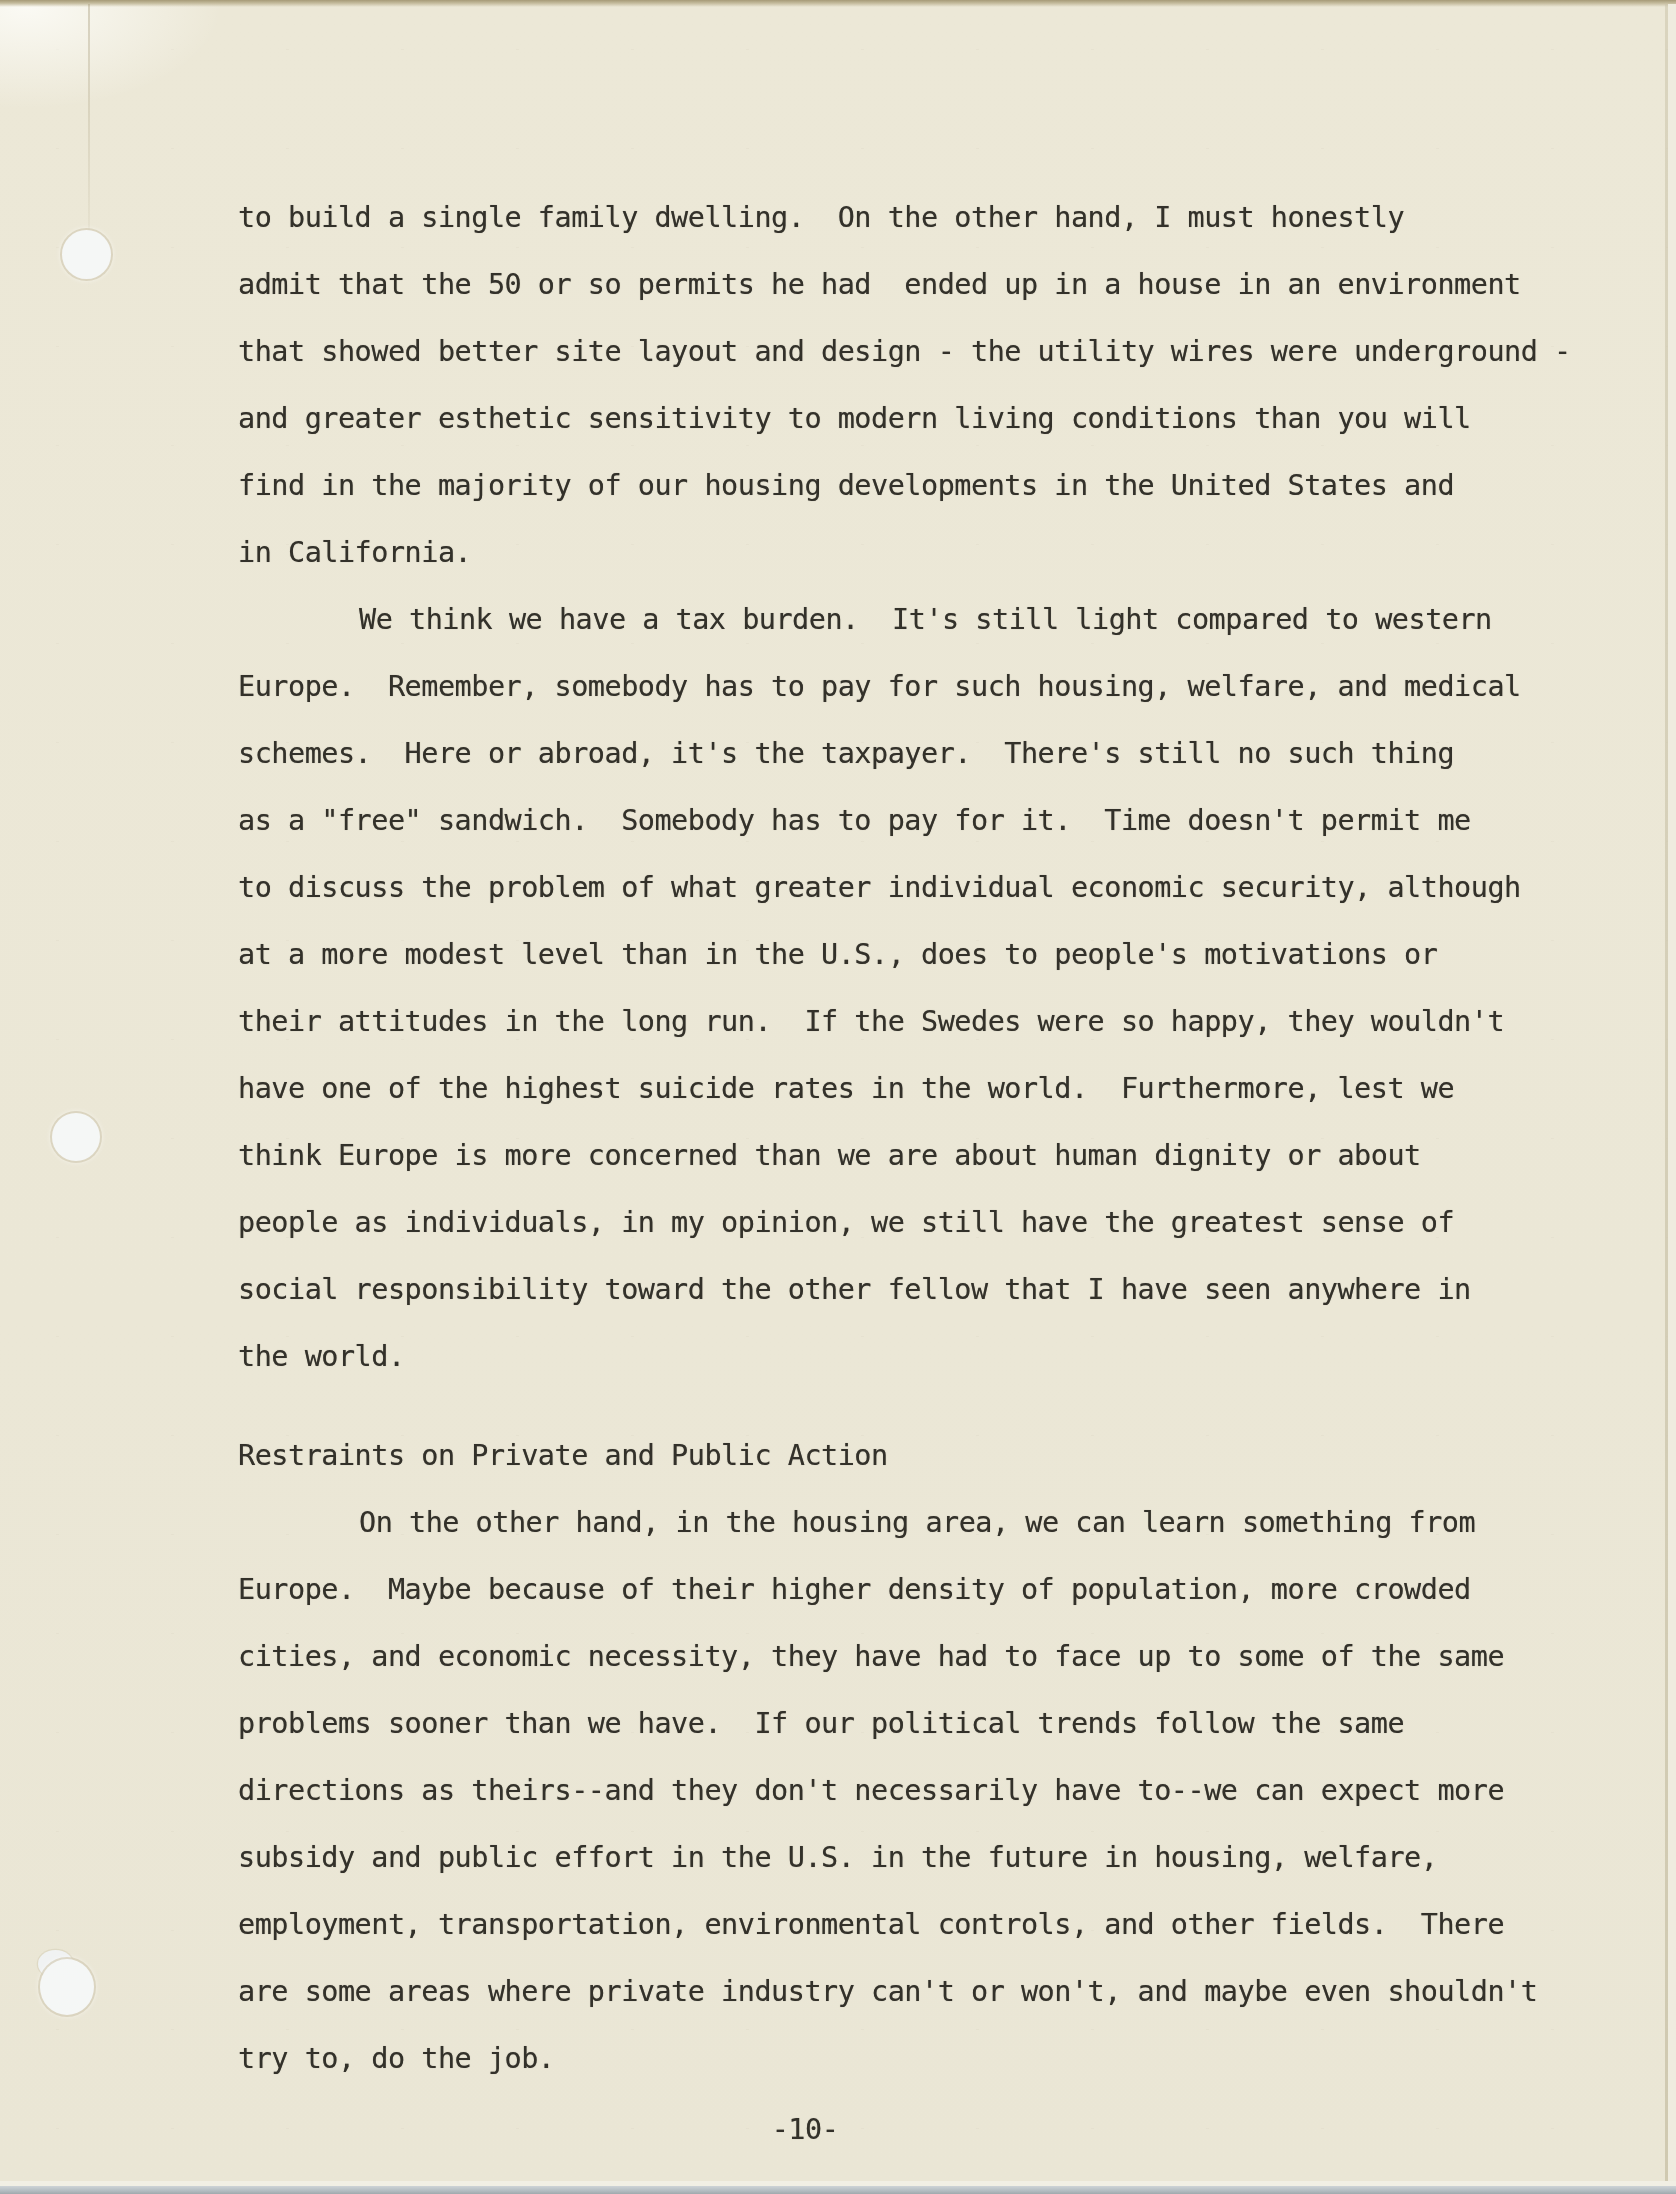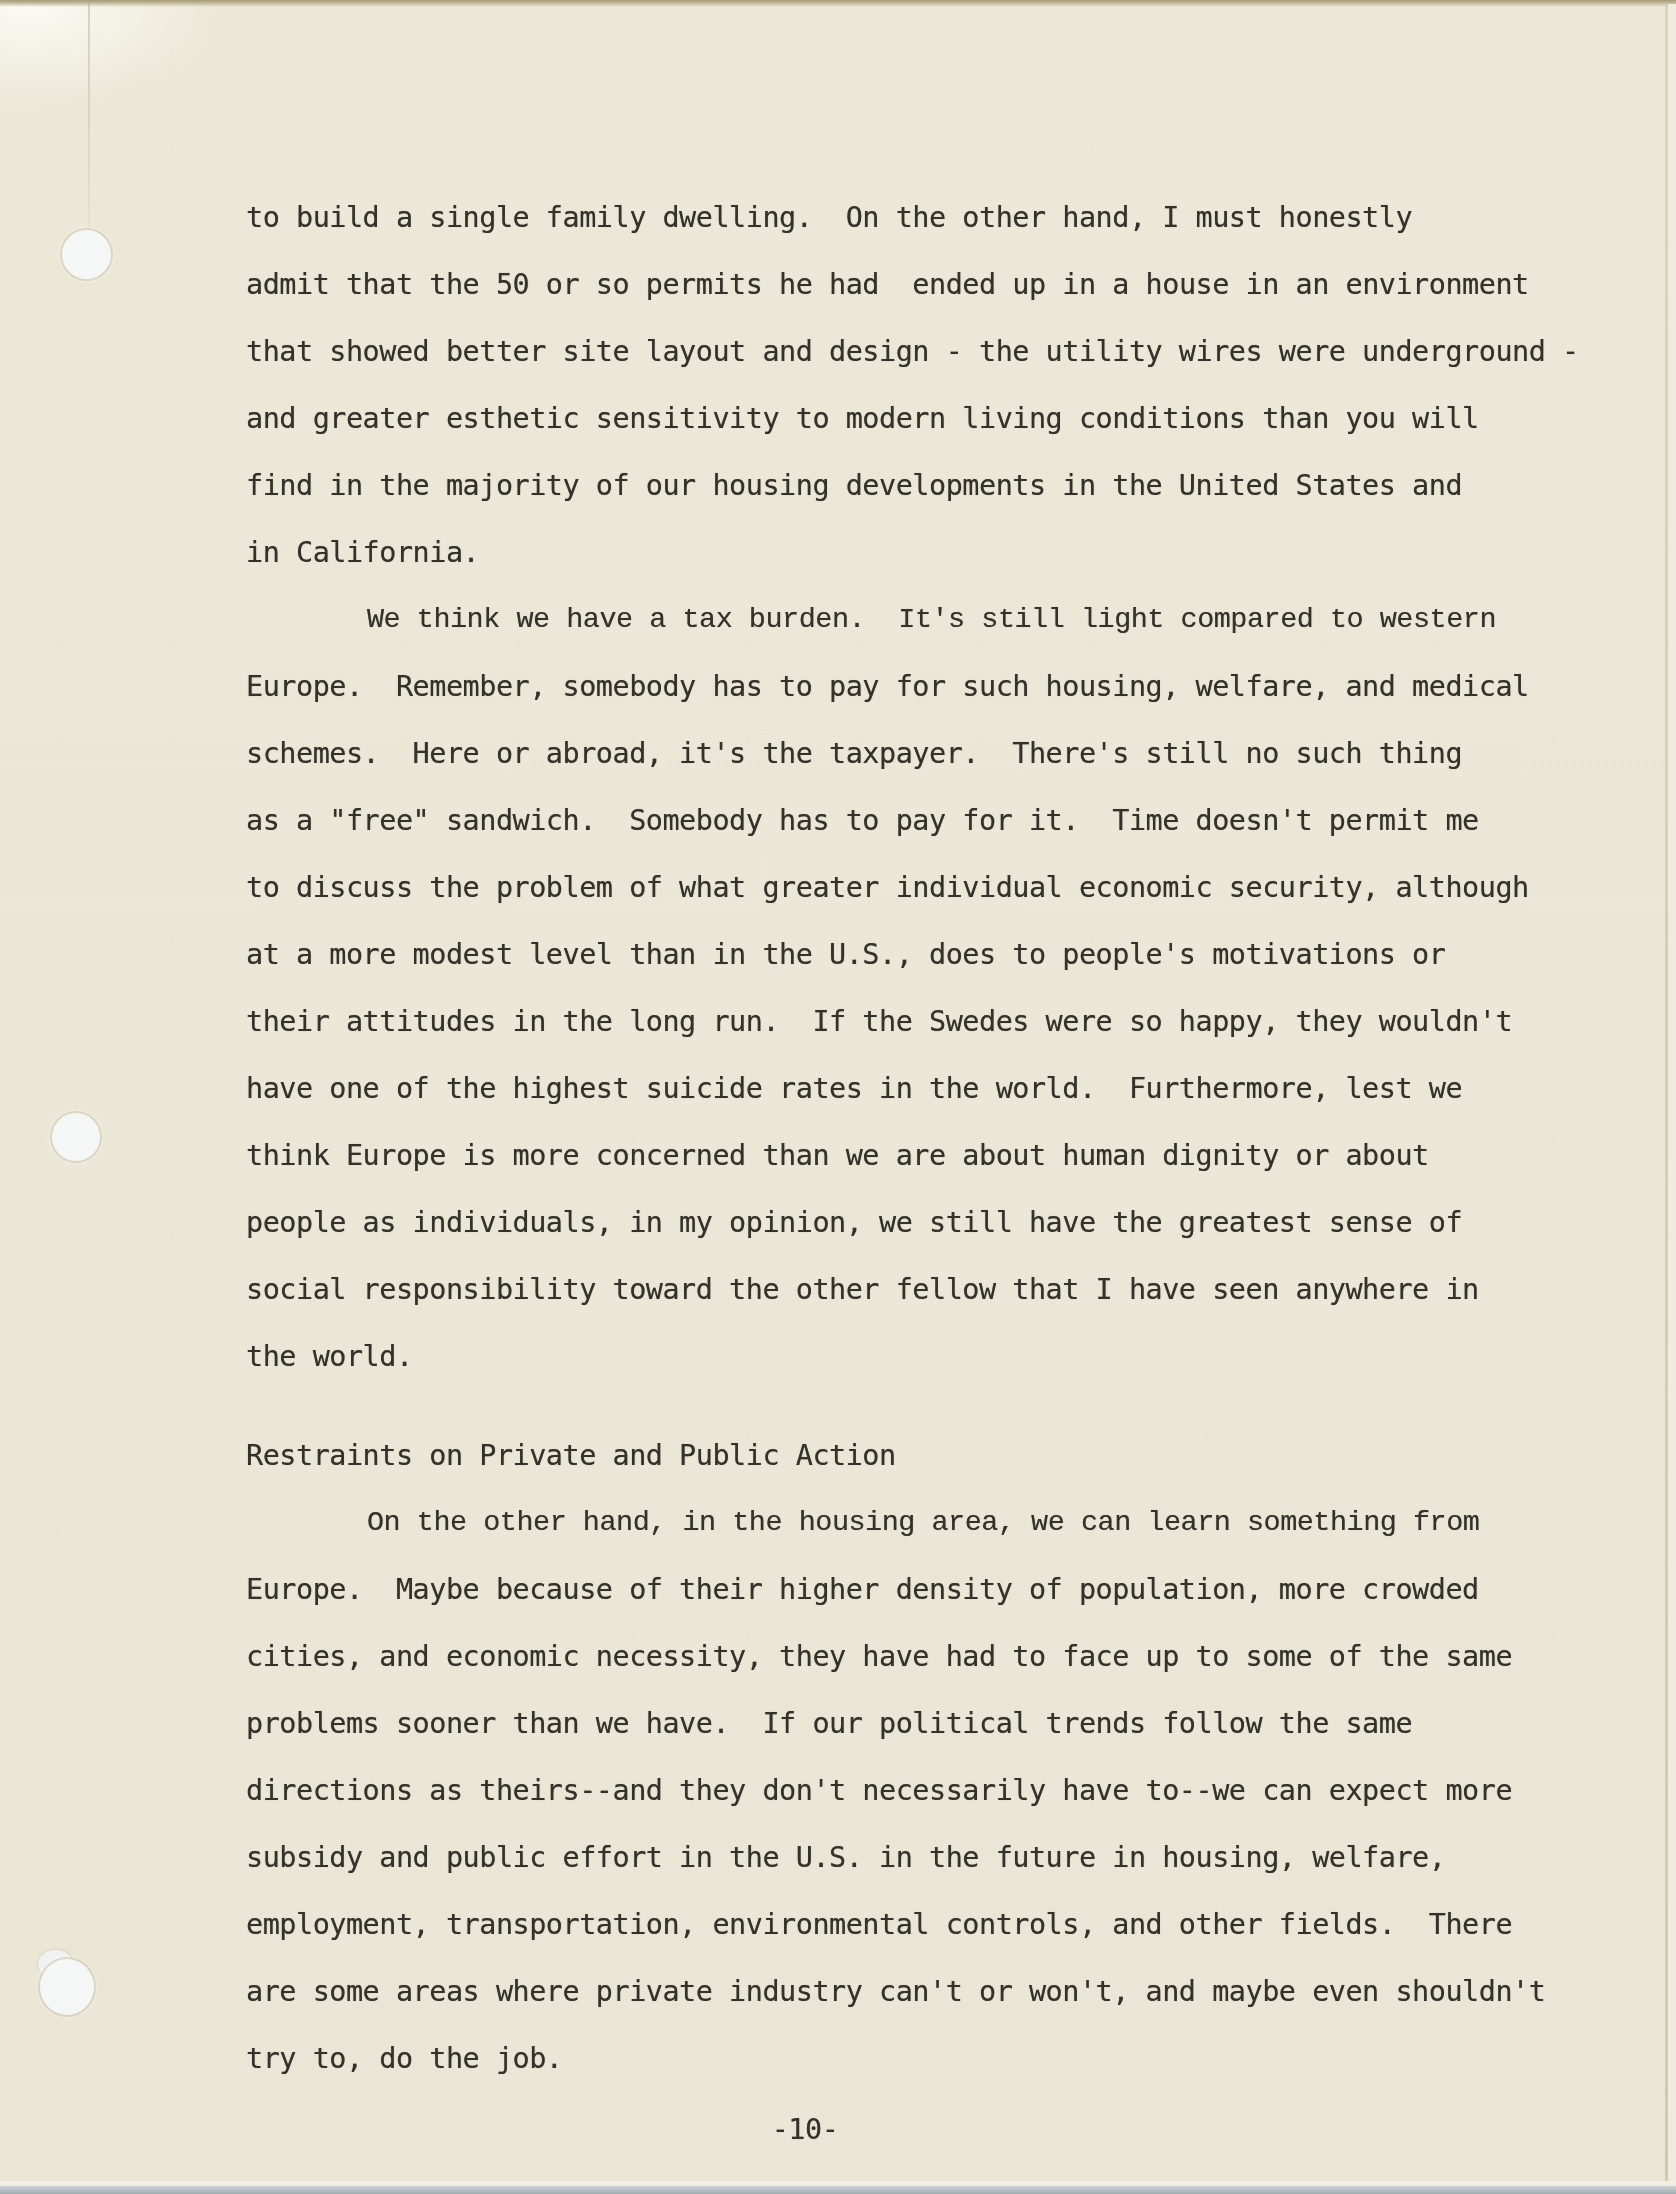--- a/index.html
+++ b/index.html
@@ -28,27 +28,27 @@
     background:linear-gradient(180deg,#cdd3d6 0%,#b3bcc1 60%,#9fa9ad 100%);}
   .crease-left{position:absolute;left:88px;top:4px;width:2px;height:285px;
     background:linear-gradient(180deg,rgba(165,153,120,.4),rgba(165,153,120,0));}
   
   .hole{position:absolute;border-radius:50%;background:#f5f7f6;
     box-shadow:0 0 0 2px rgba(200,192,164,.55), 0 0 6.6px rgba(255,255,255,.9);}
   .hole-blob{position:absolute;border-radius:50%;background:#f0f2f2;
     box-shadow:0 0 0 1.3px rgba(205,198,170,.4);}
   
   .typed{
-    position:absolute;left:246px;top:184px;width:1367px;
+    position:absolute;left:238px;top:184px;width:1367px;
     font-size:28.5px;line-height:67px;letter-spacing:-0.5px;
     color:#33312a;white-space:pre;
     text-shadow:0 0 0.7px rgba(51,49,42,.55);
   }
   .line{height:67px;}
-  .line.indent{text-indent:121px;font-family:Liberation Mono, monospace;}
+  .line.indent{text-indent:121px;}
   .line.heading{margin-top:32px;}
   .u{text-decoration-thickness:3.3px;text-underline-offset:8px;}
   .line.heading .u{text-decoration-thickness:4px;text-underline-offset:9.3px;}
   .pageno{
     position:absolute;left:0;top:2113px;width:1610px;box-sizing:border-box;
     text-align:center;font-size:28.5px;letter-spacing:-0.5px;color:#33312a;
     text-shadow:0 0 0.7px rgba(51,49,42,.55);white-space:pre;
   }
 </style>
 </head>

